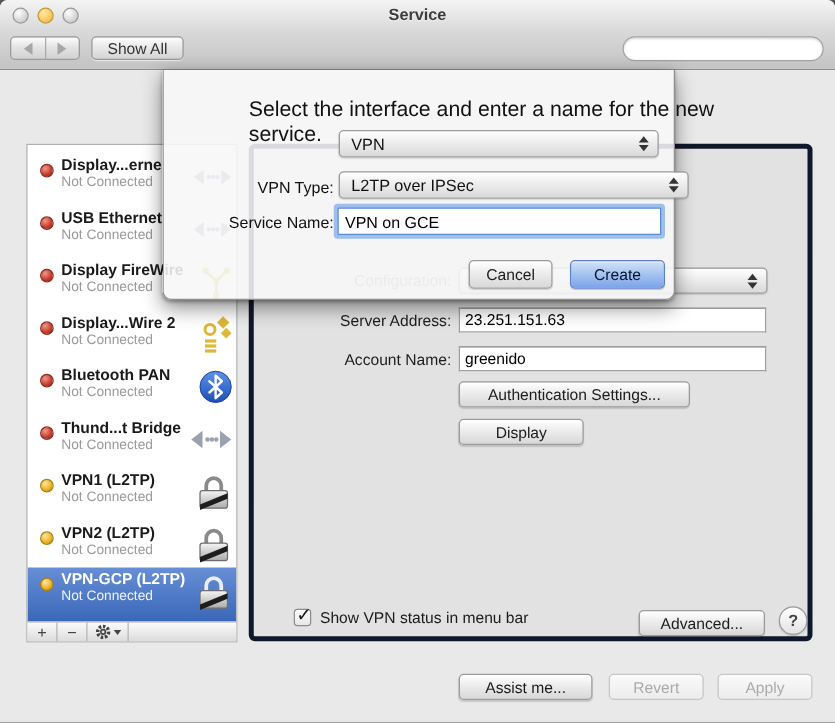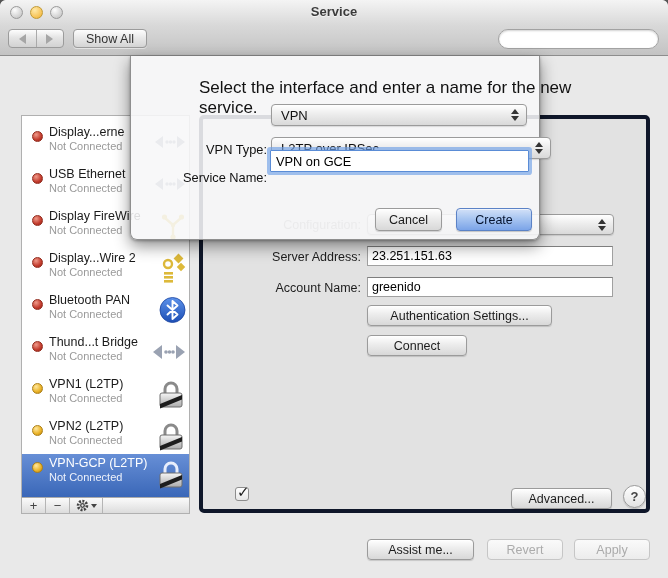--- a/index.html
+++ b/index.html
@@ -36,21 +36,21 @@
 
   
   .sidebar{position:absolute;left:21px;top:59px;width:169px;height:399px;
            background:#fff;border:1px solid #b0b0b0;}
   .svc-list{position:absolute;left:0;top:0;width:100%;height:382px;overflow:hidden;}
   .svc-row{position:absolute;left:0;width:100%;height:42px;}
   .svc-dot{position:absolute;left:10px;top:8px;width:11px;height:11px;border-radius:50%;}
   .dot-red{background:radial-gradient(circle at 35% 30%,#ef9a8a,#c33b2d 60%,#8c2418);border:1px solid #922c1e;}
   .dot-yellow{background:radial-gradient(circle at 35% 30%,#ffe79c,#eab226 60%,#b07d12);border:1px solid #ad8018;}
   .svc-text{position:absolute;left:27px;top:2px;width:105px;}
-  .svc-name{font-size:12.5px;font-weight:normal;color:#1a1a1a;white-space:nowrap;}
+  .svc-name{font-size:12.5px;font-weight:bold;color:#1a1a1a;white-space:nowrap;}
   .svc-status{font-size:11px;color:#9a9a9a;margin-top:1px;white-space:nowrap;}
   .svc-icon{position:absolute;right:3px;top:50%;transform:translateY(-50%);}
   .svc-row.selected{height:43px;background:linear-gradient(#678fd6,#3a67b8);}
   .svc-row.selected .svc-name{color:#fff;}
   .svc-row.selected .svc-status{color:#eef2fb;}
   .list-actions{position:absolute;left:0;bottom:0;width:100%;height:16px;display:flex;
                 background:linear-gradient(#fbfbfb,#dcdcdc);border-top:1px solid #aaa;}
   .la-btn{width:24px;height:100%;border-right:1px solid #b5b5b5;display:flex;align-items:center;justify-content:center;
           font-size:13px;color:#444;line-height:1;}
   .la-gear{width:33px;gap:2px;}
@@ -87,21 +87,21 @@
   
   .footer-btn{position:absolute;height:21px;}
 
   
   .sheet{position:absolute;left:130px;top:56px;width:410px;height:184px;
          background:rgba(247,247,248,0.88);
          border:1px solid #8f8f8f;border-top:none;border-radius:0 0 7px 7px;
          box-shadow:0 6px 16px rgba(0,0,0,.45), 0 1px 3px rgba(0,0,0,.3);}
   .sheet-msg{position:absolute;left:20px;top:22px;width:376px;font-size:17px;color:#111;margin-left:48px;}
   .sheet-label{position:absolute;width:122px;text-align:right;font-size:12.8px;color:#111;}
-  .sheet .focusfield{position:absolute;left:139px;top:94px;width:259px;height:22px;background:#fff;
+  .sheet .focusfield{position:absolute;left:139px;top:110px;width:259px;height:22px;background:#fff;
          border:1px solid #5a8cd6;box-shadow:0 0 0 3px rgba(110,160,230,.65);
          font-size:12.8px;color:#000;padding:0 5px;outline:none;border-radius:1px;}
   .btn-cancel{left:244px;top:152px;width:67px;height:23px;border-radius:4px;}
   .btn-create{position:absolute;left:325px;top:152px;width:76px;height:23px;border-radius:4px;
          background:linear-gradient(#d3e1f8,#a9c6f1 45%,#7ba4e8);border:1px solid #5b82c6;
          font-size:12.5px;color:#05132e;display:flex;align-items:center;justify-content:center;
          box-shadow:0 1px 1px rgba(0,0,0,.2), inset 0 1px 0 rgba(255,255,255,.6);}
 </style>
 </head>
 <body>
@@ -328,26 +328,27 @@
           </span>
       </div>
 
       <div class="form-label" style="left:18px;top:131px">Server Address:</div>
       <input class="tfield" style="left: 164px; top: 127px; width: 246px;" value="23.251.151.63">
 
       <div class="form-label" style="left:18px;top:162px">Account Name:</div>
       <input class="tfield" style="left: 164px; top: 158px; width: 246px;" value="greenido">
 
       <div class="push" style="left:164px;top:186px;width:185px">Authentication Settings...</div>
-      <div class="push" style="left:164px;top:216px;width:100px">Connect</div>
+      <div class="push" style="left:164px;top:216px;width:100px">Display</div>
 
       <div class="checkrow">
         <span class="checkbox">
             <span class="mark">✓</span>
           </span>
+        <span class="checklabel">Show VPN status in menu bar</span>
       </div>
       <div class="push" style="left:308px;top:369px;width:101px">Advanced...</div>
       <div class="helpbtn">?</div>
     </div>
 
     <div class="push footer-btn" style="left:367px;top:483px;width:107px">Assist me...</div>
     <div class="push footer-btn disabled" style="left:487px;top:483px;width:76px">Revert</div>
     <div class="push footer-btn disabled" style="left:574px;top:483px;width:76px">Apply</div>
   </div>
 

